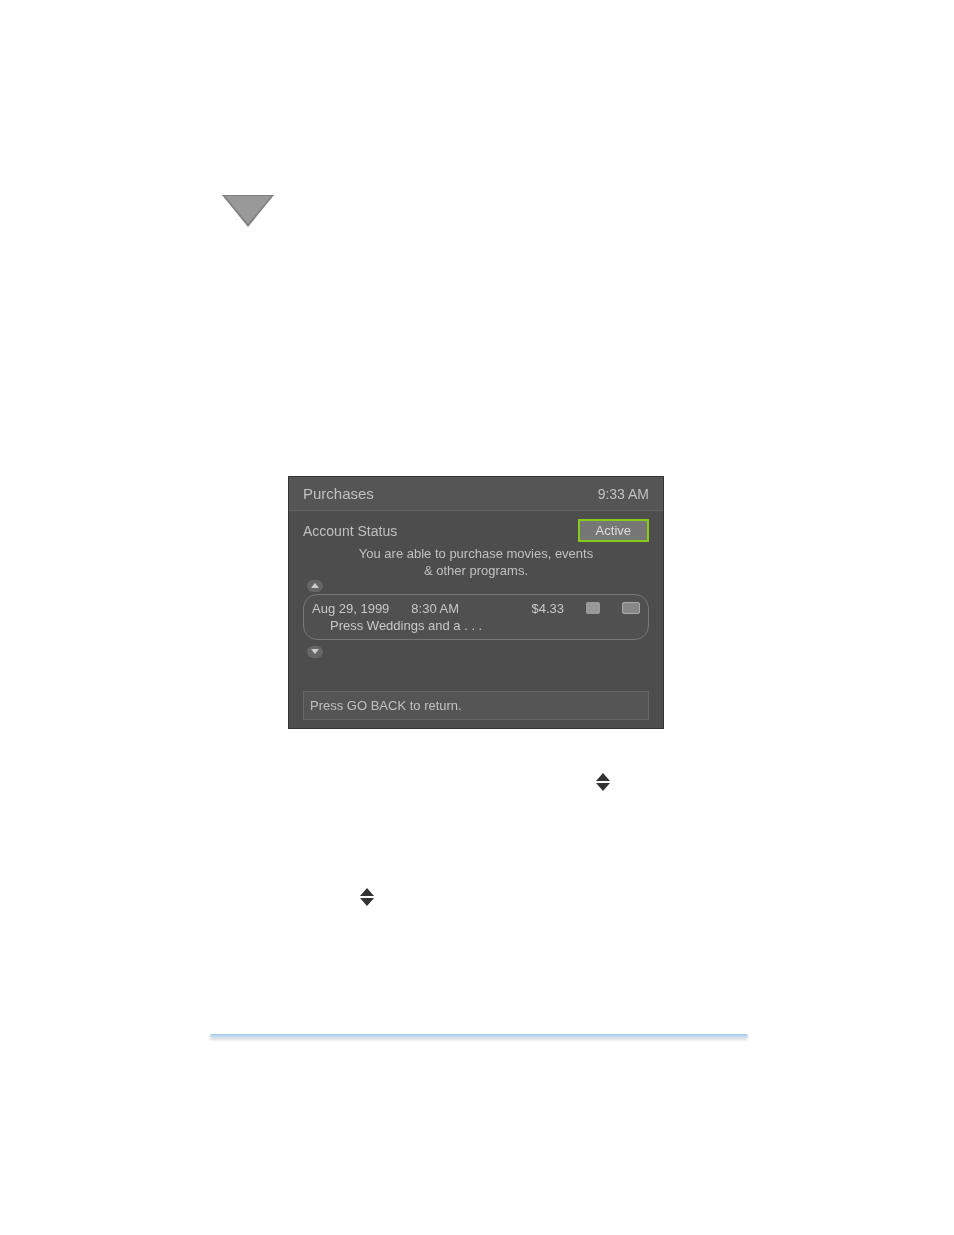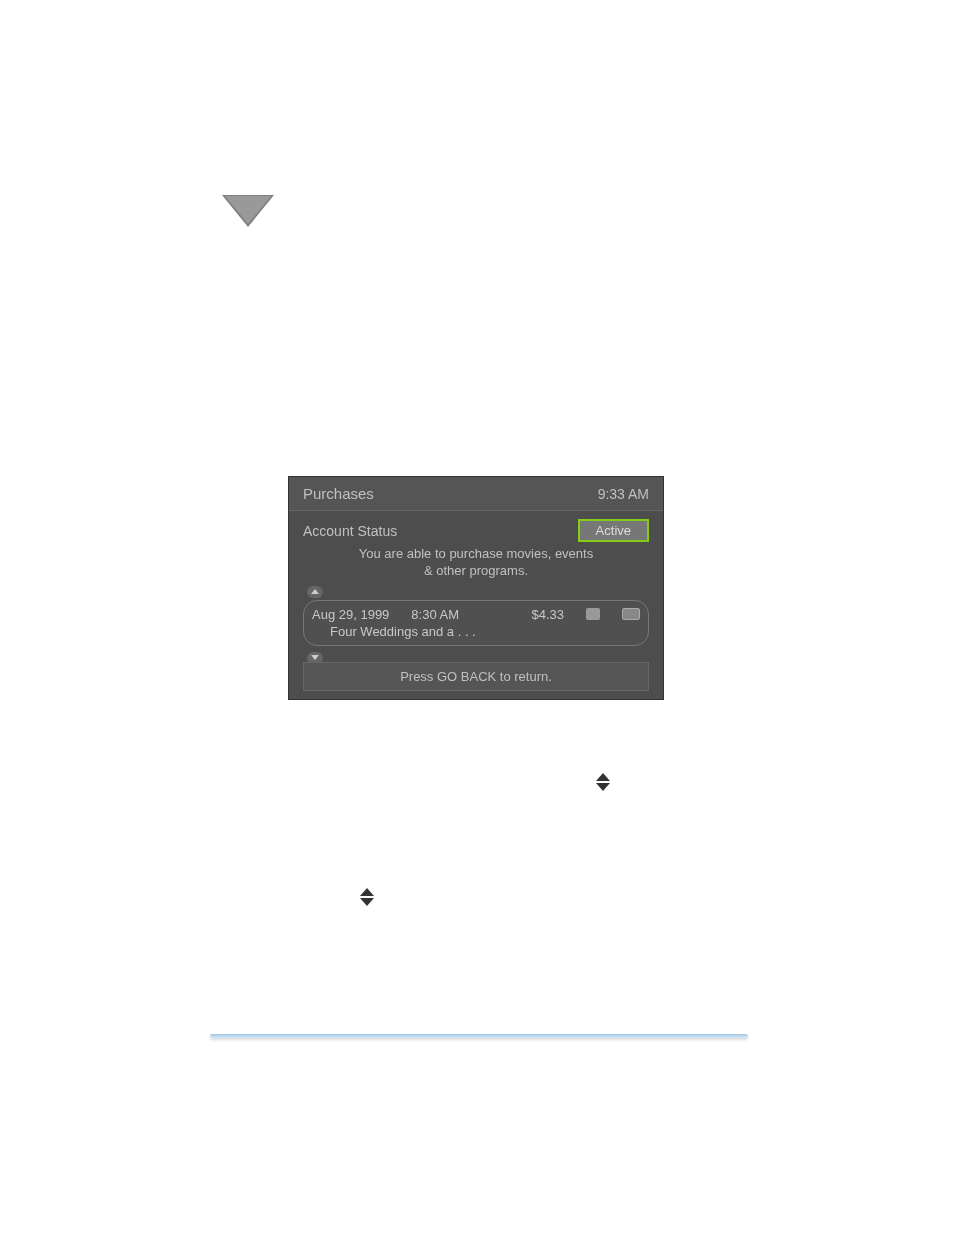--- a/index.html
+++ b/index.html
@@ -32,21 +32,21 @@
       height: 0;
       border-left: 23px solid transparent;
       border-right: 23px solid transparent;
       border-top: 28px solid #999999;
     }
     .screenshot-panel {
       position: absolute;
       left: 288px;
       top: 476px;
       width: 376px;
-      height: 224px;
+      height: 253px;
       background: #4d4d4d;
       border: 1px solid #333;
     }
     .panel-header {
       display: flex;
       justify-content: space-between;
       align-items: center;
       padding: 8px 14px;
       background: #555555;
       border-bottom: 1px solid #666;
@@ -78,21 +78,20 @@
       border: 2px solid #84cc16;
       padding: 2px 16px;
       font-size: 13px;
       color: #ddd;
     }
     .status-text {
       text-align: center;
       font-size: 13px;
       line-height: 1.3;
       color: #c0c0c0;
-      margin-bottom: 6px;
     }
     .scroll-arrow {
       width: 16px;
       height: 12px;
       background: #666;
       border-radius: 6px;
       display: flex;
       align-items: center;
       justify-content: center;
       margin-left: 4px;
@@ -151,21 +150,20 @@
       margin-left: 18px;
       margin-top: 2px;
     }
     .panel-footer {
       position: absolute;
       bottom: 8px;
       left: 14px;
       right: 14px;
       background: #555;
       border: 1px solid #666;
-      text-align: center;
       padding: 6px;
       color: #c0c0c0;
       font-size: 13px;
     }
     .updown-icon-1 {
       position: absolute;
       left: 596px;
       top: 773px;
       display: flex;
       flex-direction: column;
@@ -228,21 +226,21 @@
     </div>
     <div class="scroll-arrow scroll-arrow-up"></div>
     <div class="purchase-item">
       <div class="purchase-row1">
         <span>Aug 29, 1999</span>
         <span>8:30 AM</span>
         <span class="purchase-price">$4.33</span>
         <span class="icon-phone"></span>
         <span class="icon-card"></span>
       </div>
-      <div class="purchase-title">Four Weddings and a . . .</div>
+      <div class="purchase-title">Press Weddings and a . . .</div>
     </div>
     <div class="scroll-arrow scroll-arrow-down" style="margin-top:6px;"></div>
   </div>
   <div class="panel-footer">Press GO BACK to return.</div>
 </div>
 
 <div class="updown-icon-1">
   <div class="tri-up"></div>
   <div class="tri-down"></div>
 </div>

